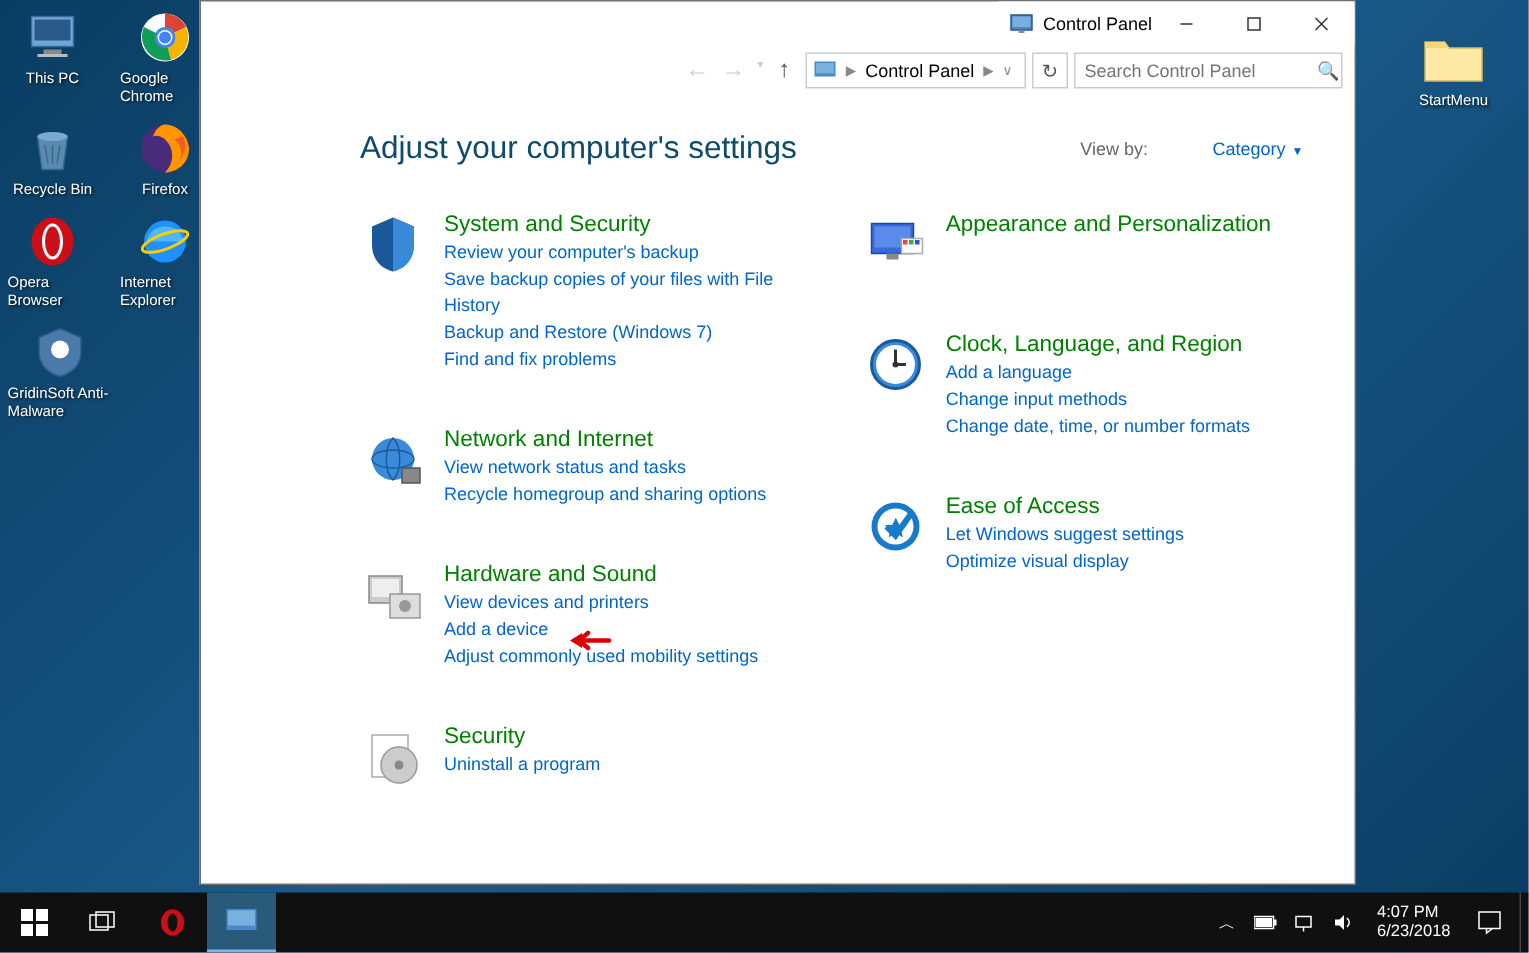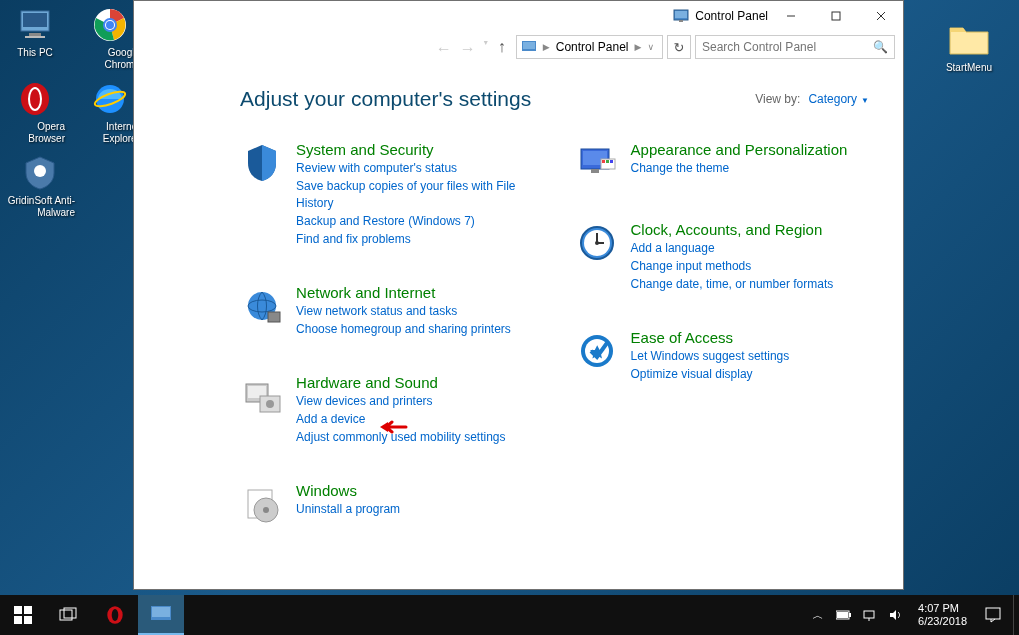--- a/index.html
+++ b/index.html
@@ -4,21 +4,21 @@
 <style>
 * { margin: 0; padding: 0; box-sizing: border-box; font-family: "Segoe UI", Tahoma, sans-serif; }
 body { width: 1019px; height: 635px; background: #1a4d80; position: relative; overflow: hidden; }
 
 
 .desktop { position: absolute; inset: 0; background: linear-gradient(135deg, #0a3d62 0%, #1a5a8a 50%, #0a3d62 100%); }
 .desktop-icons { position: absolute; top: 5px; left: 5px; display: flex; flex-direction: column; gap: 8px; width: 140px; flex-wrap: wrap; }
 .di-row { display: flex; gap: 15px; }
 .desktop-icon-item { width: 60px; display: flex; flex-direction: column; align-items: center; gap: 2px; cursor: pointer; }
 .desktop-icon-item .icn { width: 40px; height: 40px; display: flex; align-items: center; justify-content: center; }
-.desktop-icon-item .lbl { color: #fff; font-size: 10px; text-align: right; text-shadow: 1px 1px 2px rgba(0,0,0,.8); line-height: 12px; white-space: normal; }
+.desktop-icon-item .lbl { color: #fff; font-size: 10px; text-align: left; text-shadow: 1px 1px 2px rgba(0,0,0,.8); line-height: 12px; white-space: normal; }
 .desktop-icon-right { position: absolute; right: 15px; top: 20px; width: 70px; display: flex; flex-direction: column; align-items: center; gap: 4px; cursor: pointer; }
 .desktop-icon-right .icn { width: 44px; height: 38px; }
 .desktop-icon-right .lbl { color: #fff; font-size: 10px; text-align: center; text-shadow: 1px 1px 2px rgba(0,0,0,.8); }
 
 
 .cp-window { position: absolute; left: 133px; top: 0; width: 771px; height: 590px; background: #fff; border: 1px solid #707070; display: flex; flex-direction: column; align-items: flex-end; }
 .titlebar { height: 30px; background: #fff; display: flex; align-items: center; padding-left: 8px; font-size: 12px; }
 .titlebar .tb-icon { width: 16px; height: 16px; margin-right: 6px; }
 .titlebar .tb-title { flex: 1; }
 .titlebar .tb-controls { display: flex; height: 100%; }
@@ -26,29 +26,29 @@
 
 .addrbar { height: 32px; display: flex; align-items: center; gap: 4px; padding: 0 8px; }
 .addrbar .nav-arrows { display: flex; gap: 8px; color: #999; }
 .addrbar .nav-arrows span[data-enabled="false"] { color: #ccc; }
 .addrbar .nav-up { margin: 0 6px; color: #555; }
 .addrbar .crumb-box { flex: 1; height: 24px; border: 1px solid #ccc; display: flex; align-items: center; font-size: 12px; padding: 0 4px; gap: 4px; }
 .addrbar .crumb-icon { width: 16px; height: 16px; }
 .addrbar .crumb-sep { color: #888; font-size: 9px; margin: 0 2px; }
 .addrbar .crumb-drop { color: #888; font-size: 9px; margin-left: auto; margin-right: 4px; }
 .addrbar .refresh-btn { width: 24px; height: 24px; border: 1px solid #ccc; display: flex; align-items: center; justify-content: center; font-size: 13px; cursor: pointer; color: #555; }
-.addrbar .search-box { width: 200px; height: 24px; border: 1px solid #ccc; display: flex; align-items: center; padding: 0 6px; font-size: 12px; }
+.addrbar .search-box { width: 179px; height: 24px; border: 1px solid #ccc; display: flex; align-items: center; padding: 0 6px; font-size: 12px; }
 .addrbar .search-box input { border: none; outline: none; flex: 1; font-size: 12px; color: #666; }
 .addrbar .search-box .mag { color: #888; font-size: 12px; }
 
 .content { flex: 1; padding: 24px 34px; overflow: auto; }
 .content-header { display: flex; align-items: center; margin-bottom: 30px; }
 .content-header h3 { color: #0c4a6e; font-weight: 400; font-size: 21px; flex: 1; }
 .content-header .viewby { color: #666; font-size: 12px; margin-right: 8px; }
-.content-header .viewby-val { color: #0066cc; font-size: 12px; cursor: pointer; }
+.content-header .viewby-val { color: #0066cc; font-size: 12px; cursor: pointer; margin-left: 35px; }
 .content-header .dd-caret { color: #0066cc; font-size: 8px; margin-left: 4px; }
 
 .categories { display: flex; gap: 40px; }
 .col { flex: 1; display: flex; flex-direction: column; gap: 36px; }
 .category { display: flex; gap: 12px; }
 .cat-icon { width: 44px; height: 44px; flex-shrink: 0; }
 .cat-body { flex: 1; display: flex; flex-direction: column; gap: 1px; }
 .cat-title { color: #008000; font-size: 15px; cursor: pointer; line-height: 18px; }
 .cat-link { color: #0066cc; font-size: 12px; cursor: pointer; line-height: 17px; display: flex; align-items: center; gap: 4px; }
 .shield-sm { width: 13px; height: 13px; display: inline-block; }
@@ -97,20 +97,42 @@
               <circle cx="20" cy="20" r="4" fill="#4285f4"></circle>
             </svg>
           </div>
         <span class="lbl">Google Chrome</span>
       </div>
     </div>
     <div class="di-row">
       <div class="desktop-icon-item">
         <div class="icn">
             <svg viewBox="0 0 40 40">
+              <path d="M10 12 L30 12 L27 34 L13 34 Z" fill="#5a8ab0" stroke="#3a6a8a"></path>
+              <ellipse cx="20" cy="12" rx="10" ry="3" fill="#7aaad0"></ellipse>
+              <path d="M15 18 L17 30 M20 18 L20 30 M25 18 L23 30" stroke="#3a6a8a" stroke-width="1" fill="none"></path>
+            </svg>
+          </div>
+        <span class="lbl">Recycle Bin</span>
+      </div>
+      <div class="desktop-icon-item">
+        <div class="icn">
+            <svg viewBox="0 0 40 40">
+              <circle cx="20" cy="20" r="16" fill="#4a2a7a"></circle>
+              <path d="M20 4 C30 4 36 14 36 20 C36 30 28 36 20 36 C24 32 26 26 24 20 C22 14 16 10 12 12 C14 6 18 4 20 4 Z" fill="#ff9500"></path>
+              <path d="M32 12 C34 16 34 22 30 28 C32 22 30 16 26 14 Z" fill="#ff5722"></path>
+            </svg>
+          </div>
+        <span class="lbl">Firefox</span>
+      </div>
+    </div>
+    <div class="di-row">
+      <div class="desktop-icon-item">
+        <div class="icn">
+            <svg viewBox="0 0 40 40">
               <ellipse cx="20" cy="20" rx="14" ry="16" fill="#cc0f16"></ellipse>
               <ellipse cx="20" cy="20" rx="7" ry="12" fill="#fff"></ellipse>
               <ellipse cx="20" cy="20" rx="5" ry="10" fill="#cc0f16"></ellipse>
             </svg>
           </div>
         <span class="lbl">Opera Browser</span>
       </div>
       <div class="desktop-icon-item">
         <div class="icn">
             <svg viewBox="0 0 40 40">
@@ -205,21 +227,21 @@
       <div class="categories">
         <div class="col" id="col-left">
             <div class="category">
               <div class="cat-icon"><svg viewBox="0 0 44 44">
                   <path d="M22 4 L36 10 L36 22 C36 32 30 38 22 40 C14 38 8 32 8 22 L8 10 Z" fill="#1a5a9a"></path>
                   <path d="M22 4 L36 10 L36 22 C36 32 30 38 22 40 L22 4 Z" fill="#3a8ada"></path>
                 </svg></div>
               <div class="cat-body">
                 <div class="cat-title">System and Security</div>
                 <div class="cat-link">
-                  <span>Review with computer's status</span>
+                  <span>Review your computer's backup</span>
                 </div>
                 <div class="cat-link">
                   <span>Save backup copies of your files with File History</span>
                 </div>
                 <div class="cat-link">
                   <span>Backup and Restore (Windows 7)</span>
                 </div>
                 <div class="cat-link">
                   <span>Find and fix problems</span>
                 </div>
@@ -231,21 +253,21 @@
                   <ellipse cx="22" cy="22" rx="14" ry="6" fill="none" stroke="#1a5a9a"></ellipse>
                   <path d="M22 8 C28 14 28 30 22 36 C16 30 16 14 22 8 Z" fill="none" stroke="#1a5a9a"></path>
                   <rect x="28" y="28" width="12" height="10" fill="#888" stroke="#555"></rect>
                 </svg></div>
               <div class="cat-body">
                 <div class="cat-title">Network and Internet</div>
                 <div class="cat-link">
                   <span>View network status and tasks</span>
                 </div>
                 <div class="cat-link">
-                  <span>Choose homegroup and sharing printers</span>
+                  <span>Recycle homegroup and sharing options</span>
                 </div>
               </div>
             </div>
             <div class="category">
               <div class="cat-icon"><svg viewBox="0 0 44 44">
                   <rect x="6" y="10" width="22" height="18" fill="#ccc" stroke="#888"></rect>
                   <rect x="8" y="12" width="18" height="12" fill="#eee"></rect>
                   <rect x="20" y="22" width="20" height="16" fill="#ddd" stroke="#999"></rect>
                   <circle cx="30" cy="30" r="4" fill="#999"></circle>
                 </svg></div>
@@ -262,55 +284,52 @@
                 </div>
               </div>
             </div>
             <div class="category">
               <div class="cat-icon"><svg viewBox="0 0 44 44">
                   <rect x="8" y="8" width="24" height="28" fill="#fff" stroke="#aaa"></rect>
                   <circle cx="26" cy="28" r="12" fill="#ccc" stroke="#999"></circle>
                   <circle cx="26" cy="28" r="3" fill="#888"></circle>
                 </svg></div>
               <div class="cat-body">
-                <div class="cat-title">Windows</div>
+                <div class="cat-title">Security</div>
                 <div class="cat-link">
                   <span>Uninstall a program</span>
                 </div>
               </div>
             </div>
           </div>
         <div class="col" id="col-right">
             <div class="category">
               <div class="cat-icon"><svg viewBox="0 0 44 44">
                   <rect x="6" y="8" width="28" height="20" fill="#3a6ada" stroke="#1a4a9a"></rect>
                   <rect x="8" y="10" width="24" height="14" fill="#5a8aea"></rect>
                   <rect x="16" y="28" width="8" height="4" fill="#888"></rect>
                   <rect x="26" y="18" width="14" height="10" fill="#fff" stroke="#aaa"></rect>
                   <rect x="27" y="19" width="3" height="3" fill="#e44"></rect>
                   <rect x="31" y="19" width="3" height="3" fill="#4a4"></rect>
                   <rect x="35" y="19" width="3" height="3" fill="#44e"></rect>
                 </svg></div>
               <div class="cat-body">
                 <div class="cat-title">Appearance and Personalization</div>
-                <div class="cat-link">
-                  <span>Change the theme</span>
-                </div>
               </div>
             </div>
             <div class="category">
               <div class="cat-icon"><svg viewBox="0 0 44 44">
                   <circle cx="22" cy="22" r="16" fill="#3a8ada" stroke="#1a5a9a" stroke-width="2"></circle>
                   <circle cx="22" cy="22" r="13" fill="#fff"></circle>
                   <line x1="22" y1="22" x2="22" y2="12" stroke="#333" stroke-width="2"></line>
                   <line x1="22" y1="22" x2="29" y2="22" stroke="#333" stroke-width="2"></line>
                   <circle cx="22" cy="22" r="2" fill="#333"></circle>
                 </svg></div>
               <div class="cat-body">
-                <div class="cat-title">Clock, Accounts, and Region</div>
+                <div class="cat-title">Clock, Language, and Region</div>
                 <div class="cat-link">
                   <span>Add a language</span>
                 </div>
                 <div class="cat-link">
                   <span>Change input methods</span>
                 </div>
                 <div class="cat-link">
                   <span>Change date, time, or number formats</span>
                 </div>
               </div>

